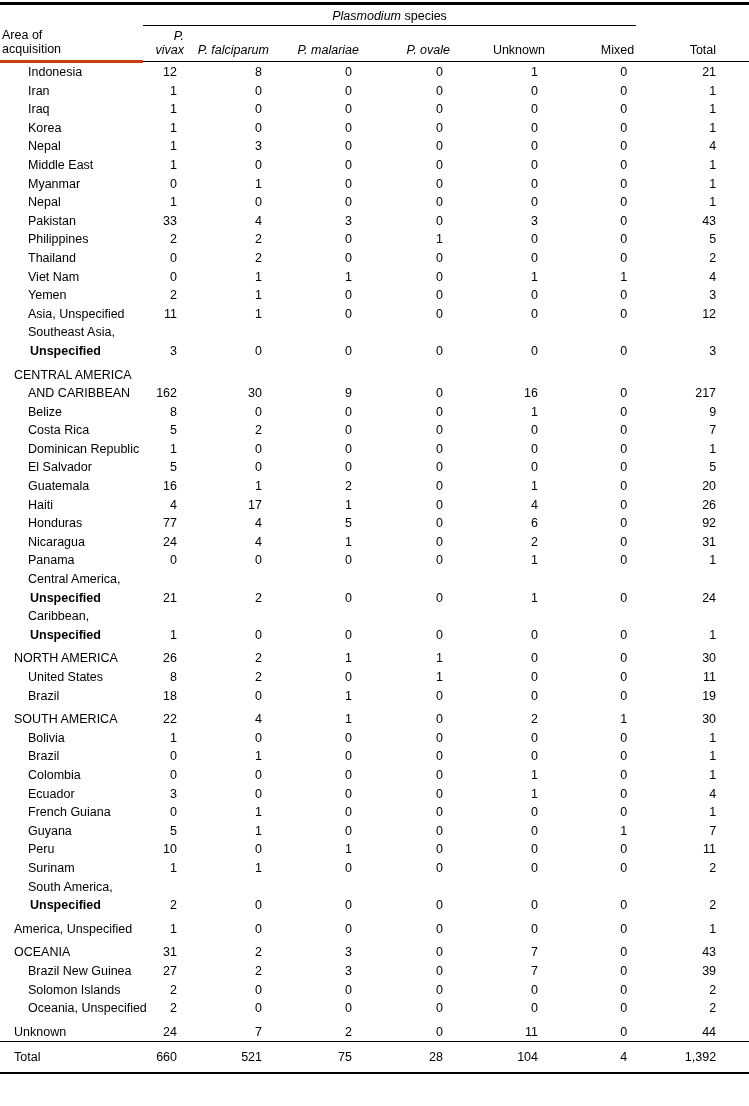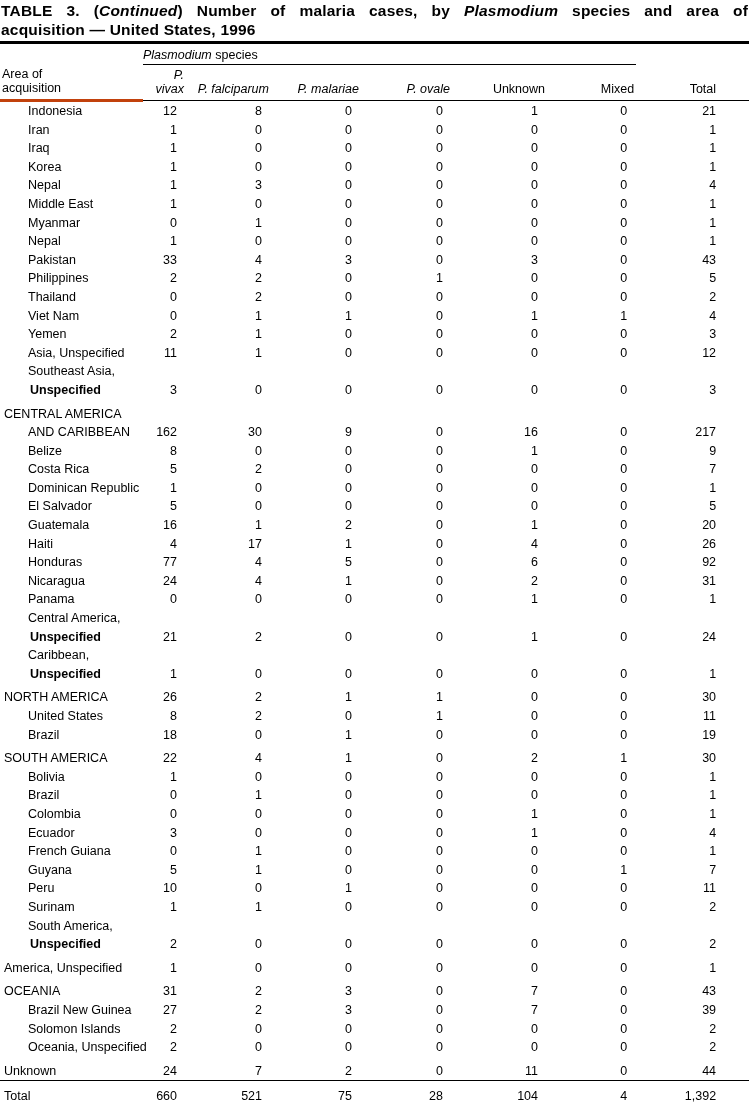--- a/index.html
+++ b/index.html
@@ -27,21 +27,21 @@
   
   table { width: 749px; border-collapse: collapse; table-layout: fixed; border-bottom: 2.5px solid #000; }
   th { font-weight: normal; font-size: 12.5px; }
 
   .area-h {
     text-align: left; vertical-align: bottom;
     line-height: 14px; padding: 2px 0 4px 2px;
     border-bottom: 3px solid #c2410c;
   }
   .plasmo-h {
-    text-align: left; vertical-align: bottom;
+    text-align: center; vertical-align: bottom;
     padding: 4px 0 2px 0;
     border-bottom: 1px solid #000;
     margin-top: 28px;
   }
   .plasmo-h i { font-style: italic; }
   .empty-h { border-bottom: none; }
   .col-h {
     text-align: right; vertical-align: bottom;
     padding: 3px 2px 4px 0;
     border-bottom: 1px solid #000;
@@ -55,42 +55,38 @@
   }
 
   tbody td {
     font-size: 12.5px;
     height: 18.6px;
     line-height: 18.6px;
     padding: 0;
     white-space: nowrap;
   }
   td.label { text-align: left; }
-  td.label.ind0 { padding-left: 4px; }
+  td.label.ind0 { padding-left: 14px; }
   td.label.ind1 { padding-left: 28px; }
   td.label.ind2 { padding-left: 30px; font-weight: bold; }
   td.num { text-align: right; padding-right: 9px; }
   td.num.tot { padding-right: 33px; }
 
   tr.gap td { padding-top: 5px; height: 23.6px; }
   tr.total-row td {
     border-top: 1px solid #000;
     padding-top: 6px;
     padding-bottom: 5px;
   }
 </style>
 </head>
 <body>
 
 <div class="page">
 
-  <div class="title">
-    <div class="l1"><span>TABLE 3. (</span><i>Continued</i><span>) Number of malaria cases, by </span><i>Plasmodium</i><span> species and area of</span></div>
-    <div class="l2">acquisition — United States, 1996</div>
-  </div>
 
   <div class="title-rule"></div>
 
   <table>
     <colgroup>
       <col style="width:143px">
         <col style="width:43px">
         <col style="width:85px">
         <col style="width:90px">
         <col style="width:91px">

